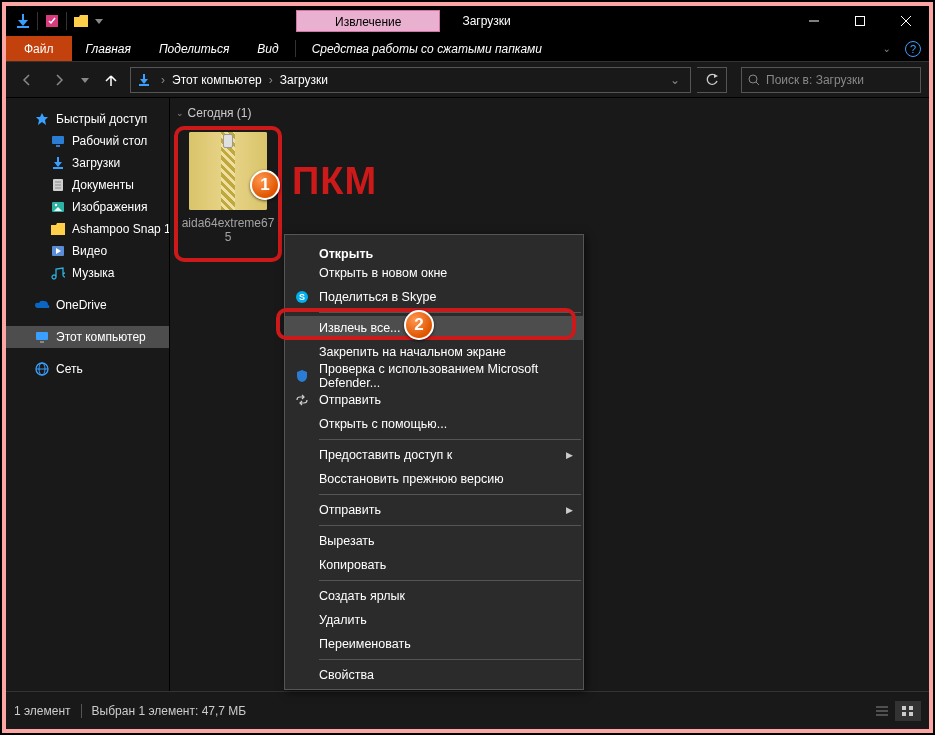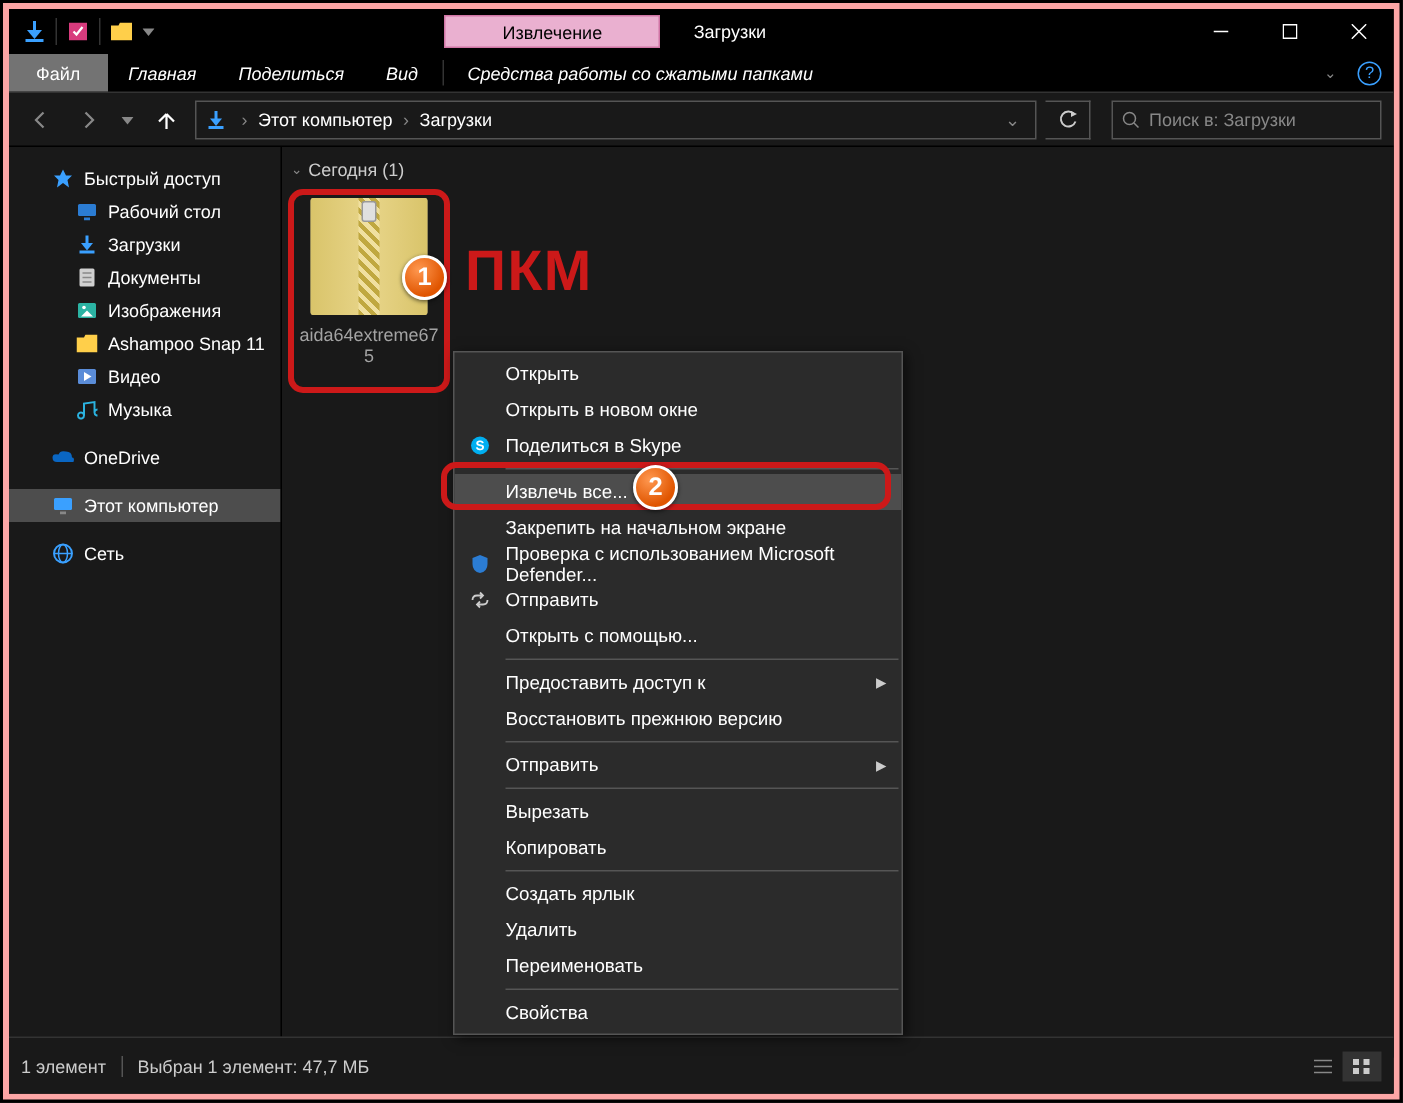--- a/index.html
+++ b/index.html
@@ -14,40 +14,40 @@
 .qat-sep { width: 1px; height: 18px; background: #333; margin: 0 3px; }
 .title-center { position: absolute; left: 290px; top: 0; display: flex; align-items: center; height: 30px; }
 .title-tabname { color: #fff; font-size: 12px; padding: 0 38px; height: 22px; line-height: 22px; background: #eab0d0; color: #000; border: 1px solid #d075a5; }
 .title-text { color: #fff; font-size: 12px; margin-left: 22px; }
 .win-controls { position: absolute; right: 0; top: 0; display: flex; }
 .win-btn { width: 46px; height: 30px; display: flex; align-items: center; justify-content: center; color: #fff; font-size: 11px; }
 .win-btn svg { display: block; }
 
 
 .ribbon { height: 26px; background: #000; display: flex; align-items: stretch; border-bottom: 1px solid #333; }
-.ribbon-file { background: #737373; color: #fff; font-size: 12px; padding: 0 18px; display: flex; align-items: center; }
+.ribbon-file { background: #c2410c; color: #fff; font-size: 12px; padding: 0 18px; display: flex; align-items: center; }
 .ribbon-tab { color: #fff; font-size: 12px; padding: 0 14px; display: flex; align-items: center; font-style: italic; }
 .ribbon-sep { width: 1px; background: #333; margin: 4px 2px; }
 
 
 .navbar { height: 36px; background: #191919; display: flex; align-items: center; padding: 0 8px; gap: 6px; border-bottom: 1px solid #000; }
 .nav-arrow { width: 26px; height: 26px; display: flex; align-items: center; justify-content: center; color: #888; }
 .nav-arrow.active { color: #fff; }
 .addr { flex: 1; height: 26px; border: 1px solid #555; display: flex; align-items: center; padding: 0 4px; color: #fff; font-size: 12px; background: #191919; }
 .addr-icon { width: 18px; height: 18px; display: flex; align-items: center; justify-content: center; margin-right: 4px; }
 .addr-part { padding: 0 3px; }
 .addr-sep { color: #888; padding: 0 4px; }
 .addr-drop { margin-left: auto; color: #888; padding: 0 6px; }
 .refresh-btn { width: 30px; height: 26px; border: 1px solid #555; border-left: none; display: flex; align-items: center; justify-content: center; color: #ccc; }
 .search { width: 180px; height: 26px; border: 1px solid #555; display: flex; align-items: center; padding: 0 6px; color: #888; font-size: 12px; background: #191919; margin-left: 8px; }
 .search svg { margin-right: 6px; }
 
 
 .explorer-body { display: flex; height: calc(100% - 30px - 26px - 36px - 24px); background: #191919; }
-.sidebar { width: 182px; background: #191919; border-right: 1px solid #000; padding-top: 10px; overflow: hidden; }
+.sidebar { width: 164px; background: #191919; border-right: 1px solid #000; padding-top: 10px; overflow: hidden; }
 .side-item { display: flex; align-items: center; height: 22px; padding-left: 28px; font-size: 12px; color: #fff; gap: 6px; white-space: nowrap; }
 .side-item.lv1 { padding-left: 44px; }
 .side-item.sel { background: #4d4d4d; }
 .side-icon { width: 16px; height: 16px; display: flex; align-items: center; justify-content: center; flex-shrink: 0; }
 .side-spacer { height: 10px; }
 
 .content { flex: 1; position: relative; background: #191919; padding: 8px 0 0 4px; }
 .group-header { color: #ccc; font-size: 12px; display: flex; align-items: center; gap: 4px; padding-left: 2px; }
 .group-chev { color: #888; font-size: 9px; }
 
@@ -65,21 +65,21 @@
 .anno-badge { position: absolute; width: 30px; height: 30px; border-radius: 50%; background: radial-gradient(circle at 35% 30%, #ff9850, #e05500 70%); border: 2px solid #fff; color: #fff; font-weight: bold; font-size: 17px; display: flex; align-items: center; justify-content: center; box-shadow: 0 1px 3px rgba(0,0,0,.6); pointer-events: none; }
 .anno-badge-1 { top: 72px; left: 80px; }
 .anno-text-pkm { position: absolute; top: 62px; left: 122px; font-size: 38px; font-weight: 800; color: #cc1919; letter-spacing: 1px; pointer-events: none; font-family: Arial, sans-serif; }
 .anno-red-box-2 { position: absolute; top: 210px; left: 106px; width: 300px; height: 32px; border: 4px solid #cc1919; border-radius: 10px; pointer-events: none; z-index: 60; }
 .anno-badge-2 { top: 212px; left: 234px; z-index: 61; }
 
 
 .ctx { position: absolute; top: 136px; left: 114px; width: 300px; background: #2b2b2b; border: 1px solid #555; box-shadow: 2px 2px 8px rgba(0,0,0,.6); z-index: 50; font-size: 12.5px; color: #fff; padding: 2px 0; }
 .ctx-item { height: 24px; display: flex; align-items: center; padding-left: 34px; position: relative; }
 .ctx-item.hl { background: #4d4d4d; }
-.ctx-item.bold { font-weight: 400; }
+.ctx-item.bold { font-weight: 700; align-items: flex-end; }
 .ctx-icon { position: absolute; left: 8px; width: 18px; height: 18px; display: flex; align-items: center; justify-content: center; }
 .ctx-arrow { position: absolute; right: 10px; color: #ccc; font-size: 9px; }
 .ctx-sep { height: 1px; background: #555; margin: 3px 2px 3px 34px; }
 
 
 
 
 .statusbar { position: absolute; bottom: 0; left: 0; right: 0; height: 38px; background: #191919; border-top: 1px solid #333; display: flex; align-items: center; padding: 0 8px; font-size: 12px; color: #ccc; }
 .status-sep { width: 1px; height: 14px; background: #555; margin: 0 10px; }
 .view-icons { margin-left: auto; display: flex; gap: 0; }

